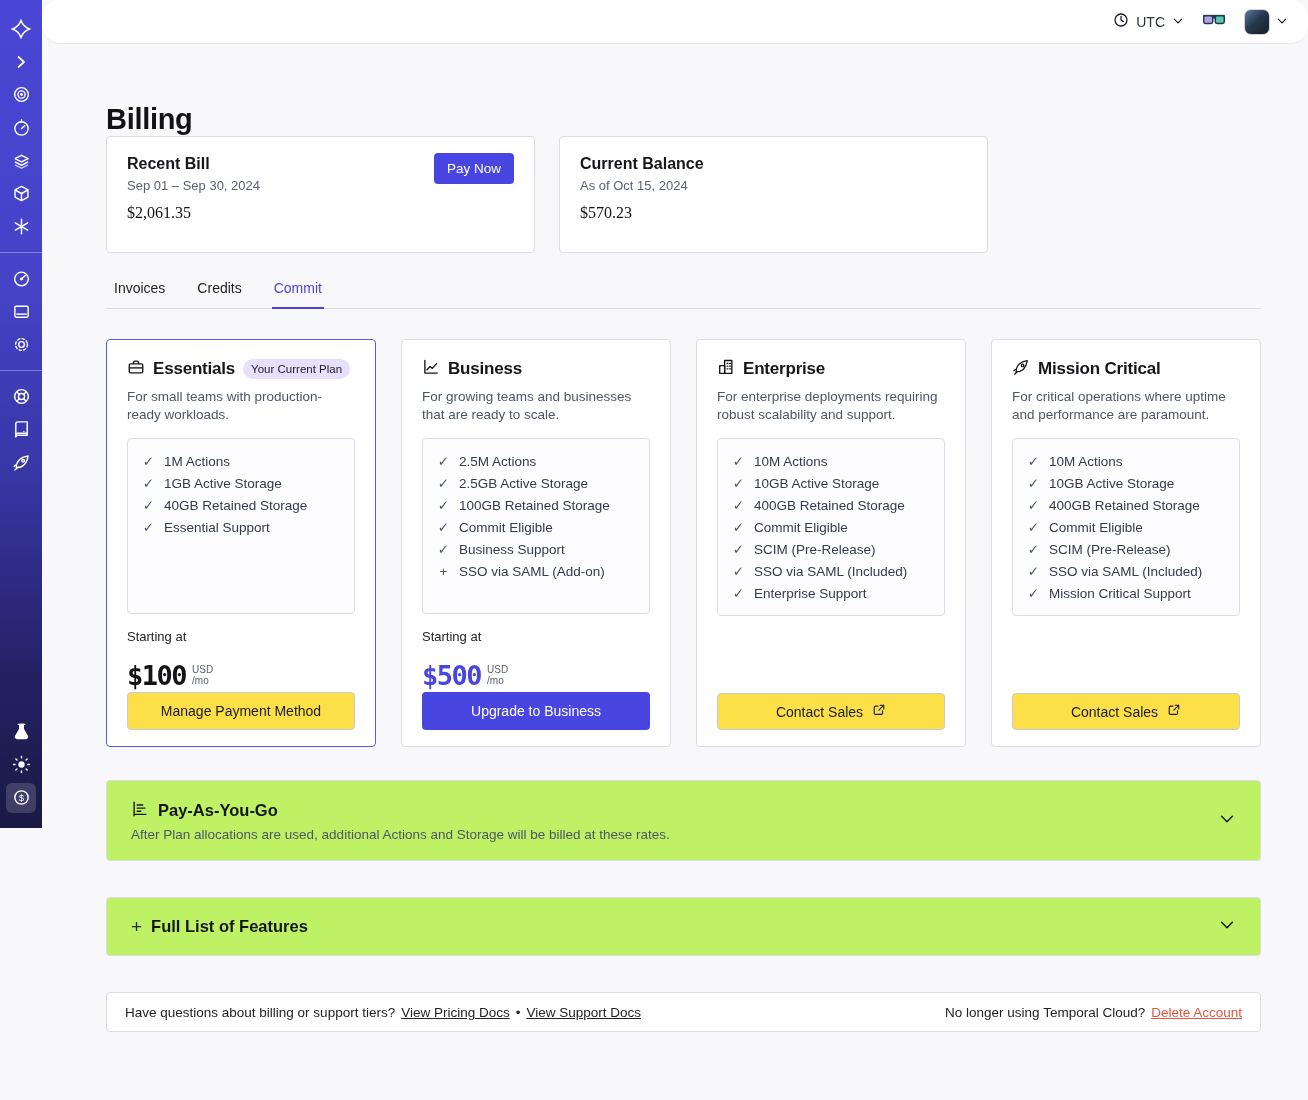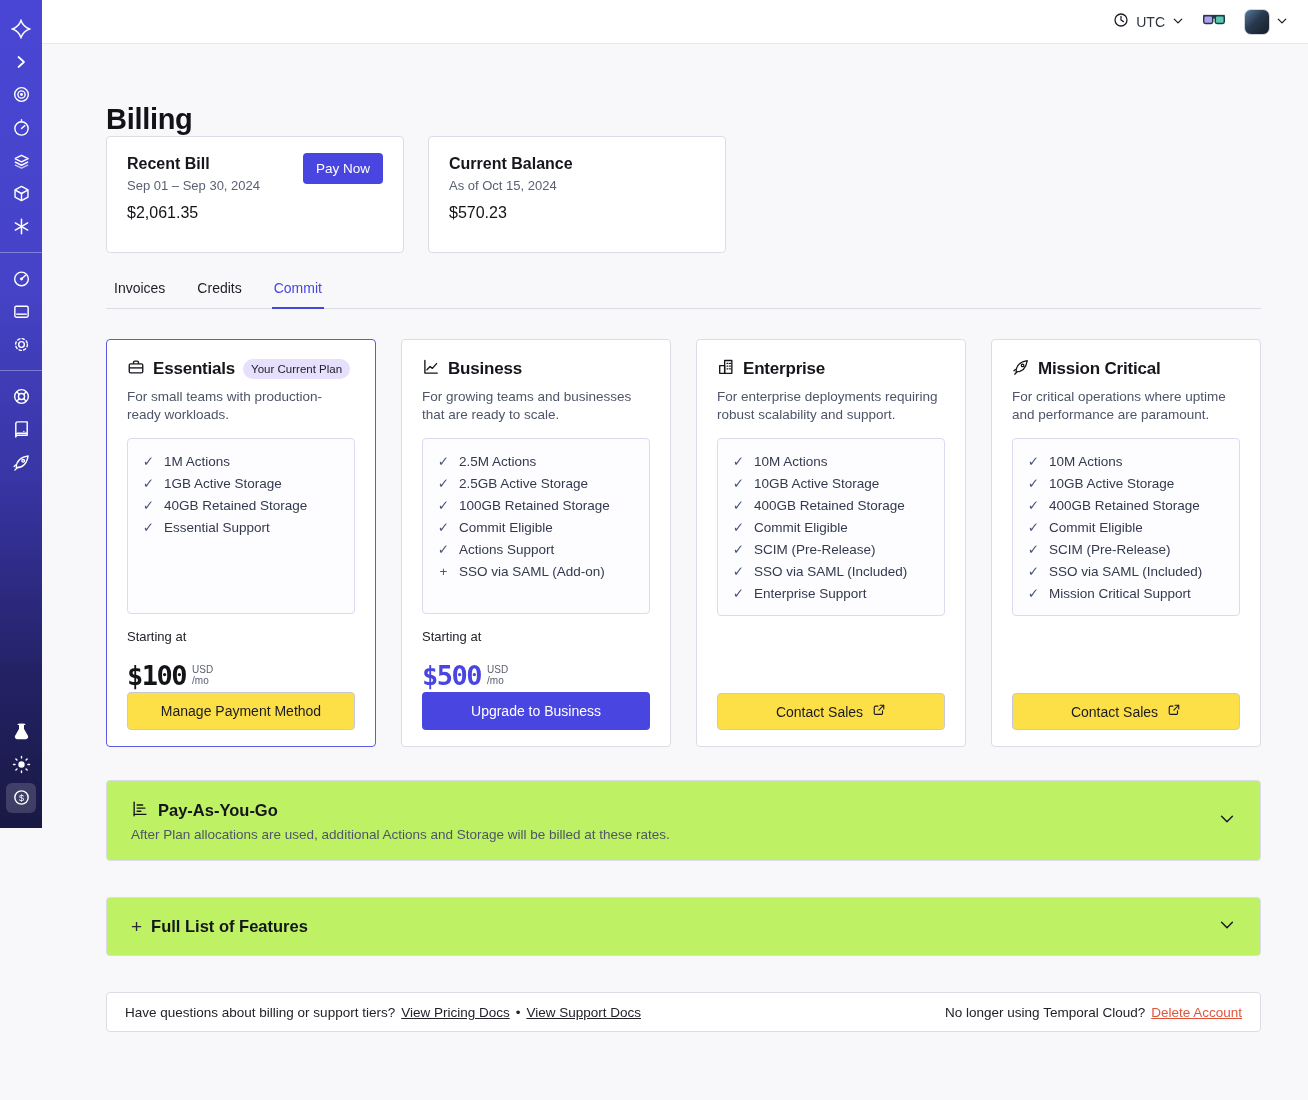--- a/index.html
+++ b/index.html
@@ -21,38 +21,38 @@
   .sb-btn { width:30px; height:30px; display:flex; align-items:center; justify-content:center; margin:1.5px 0; border-radius:6px; cursor:pointer; }
   .sb-btn svg { display:block; }
   .sb-btn.active { background:rgba(255,255,255,0.16); }
   .sb-div { width:42px; height:1px; background:rgba(255,255,255,0.32); margin:9px 0; }
   .sb-spacer { flex:1; }
   
   .topbar {
     position:absolute; left:42px; top:0; right:0; height:44px;
     background:#ffffff; border-bottom:1px solid #e7e7ee;
     display:flex; align-items:center; justify-content:flex-end;
-    padding:0 20px; gap:18px;
+    padding:0 20px; gap:18px;border-radius:18px;
   }
   .tz-picker { display:flex; align-items:center; gap:7px; font-size:14px; color:#2e3440; cursor:pointer; }
   .avatar-group { display:flex; align-items:center; gap:6px; cursor:pointer; }
   .avatar {
     width:26px; height:26px; border-radius:7px;
     background:linear-gradient(135deg,#5a7aa0 0%,#29394e 45%,#151c28 100%);
     border:1px solid #cfd3da;
   }
   
   .main { position:absolute; left:42px; top:44px; right:0; bottom:0; padding:59px 47px 0 64px; }
   .page-title { font-size:29px; font-weight:700; color:#121217; letter-spacing:-0.3px; }
   
   .summary-row { display:flex; gap:24px; margin-bottom:23px; }
-  .sum-card { width:298px; height:117px; background:#fff; border:1px solid #dcdce5; border-radius:4px; padding:18px 20px; position:relative; }
+  .sum-card { width:429px; height:117px; background:#fff; border:1px solid #dcdce5; border-radius:4px; padding:18px 20px; position:relative; }
   .sum-title { font-size:16px; font-weight:700; color:#16161d; }
   .sum-sub { font-size:13px; color:#5a6074; margin-top:5px; }
-  .sum-amount { font-family:Liberation Sans, sans-serif; font-size:16px; color:#131318; margin-top:11px; }
+  .sum-amount { font-family:Liberation Serif, serif; font-size:16px; color:#131318; margin-top:11px; }
   .paynow-btn { position:absolute; right:20px; top:16px; background:var(--accent); color:#fff; font-size:13.5px; font-family:inherit; padding:8px 13px; border:none; border-radius:4px; cursor:pointer; }
   
   .tabs { display:flex; gap:28px; border-bottom:1px solid #dcdce5; margin-bottom:30px; padding-left:6px; }
   .tab { font-size:14px; color:#1d1d26; padding:4px 2px 11px; cursor:pointer; }
   .tab.active { color:var(--accent); font-weight:500; border-bottom:2px solid var(--accent); margin-bottom:-1px; }
   
   .plans { display:flex; gap:25px; margin-bottom:33px; }
   .plan { width:270px; height:408px; background:#fff; border:1px solid #dcdce5; border-radius:4px; padding:18px 20px 16px; display:flex; flex-direction:column; }
   .plan.current { border:1px solid #5d5ae2; }
   .plan-head { display:flex; align-items:center; gap:8px; }
@@ -325,21 +325,21 @@
         <li class="feat">
             <span class="mark">✓</span>
             <span>100GB Retained Storage</span>
           </li>
         <li class="feat">
             <span class="mark">✓</span>
             <span>Commit Eligible</span>
           </li>
         <li class="feat">
             <span class="mark">✓</span>
-            <span>Actions Support</span>
+            <span>Business Support</span>
           </li>
         <li class="feat">
             <span class="mark">+</span>
             <span>SSO via SAML (Add-on)</span>
           </li>
       </ul>
       <div class="price-area">
         <div class="price-label">Starting at</div>
         <div class="price-row">
           <span class="price-amount accent">$500</span>

